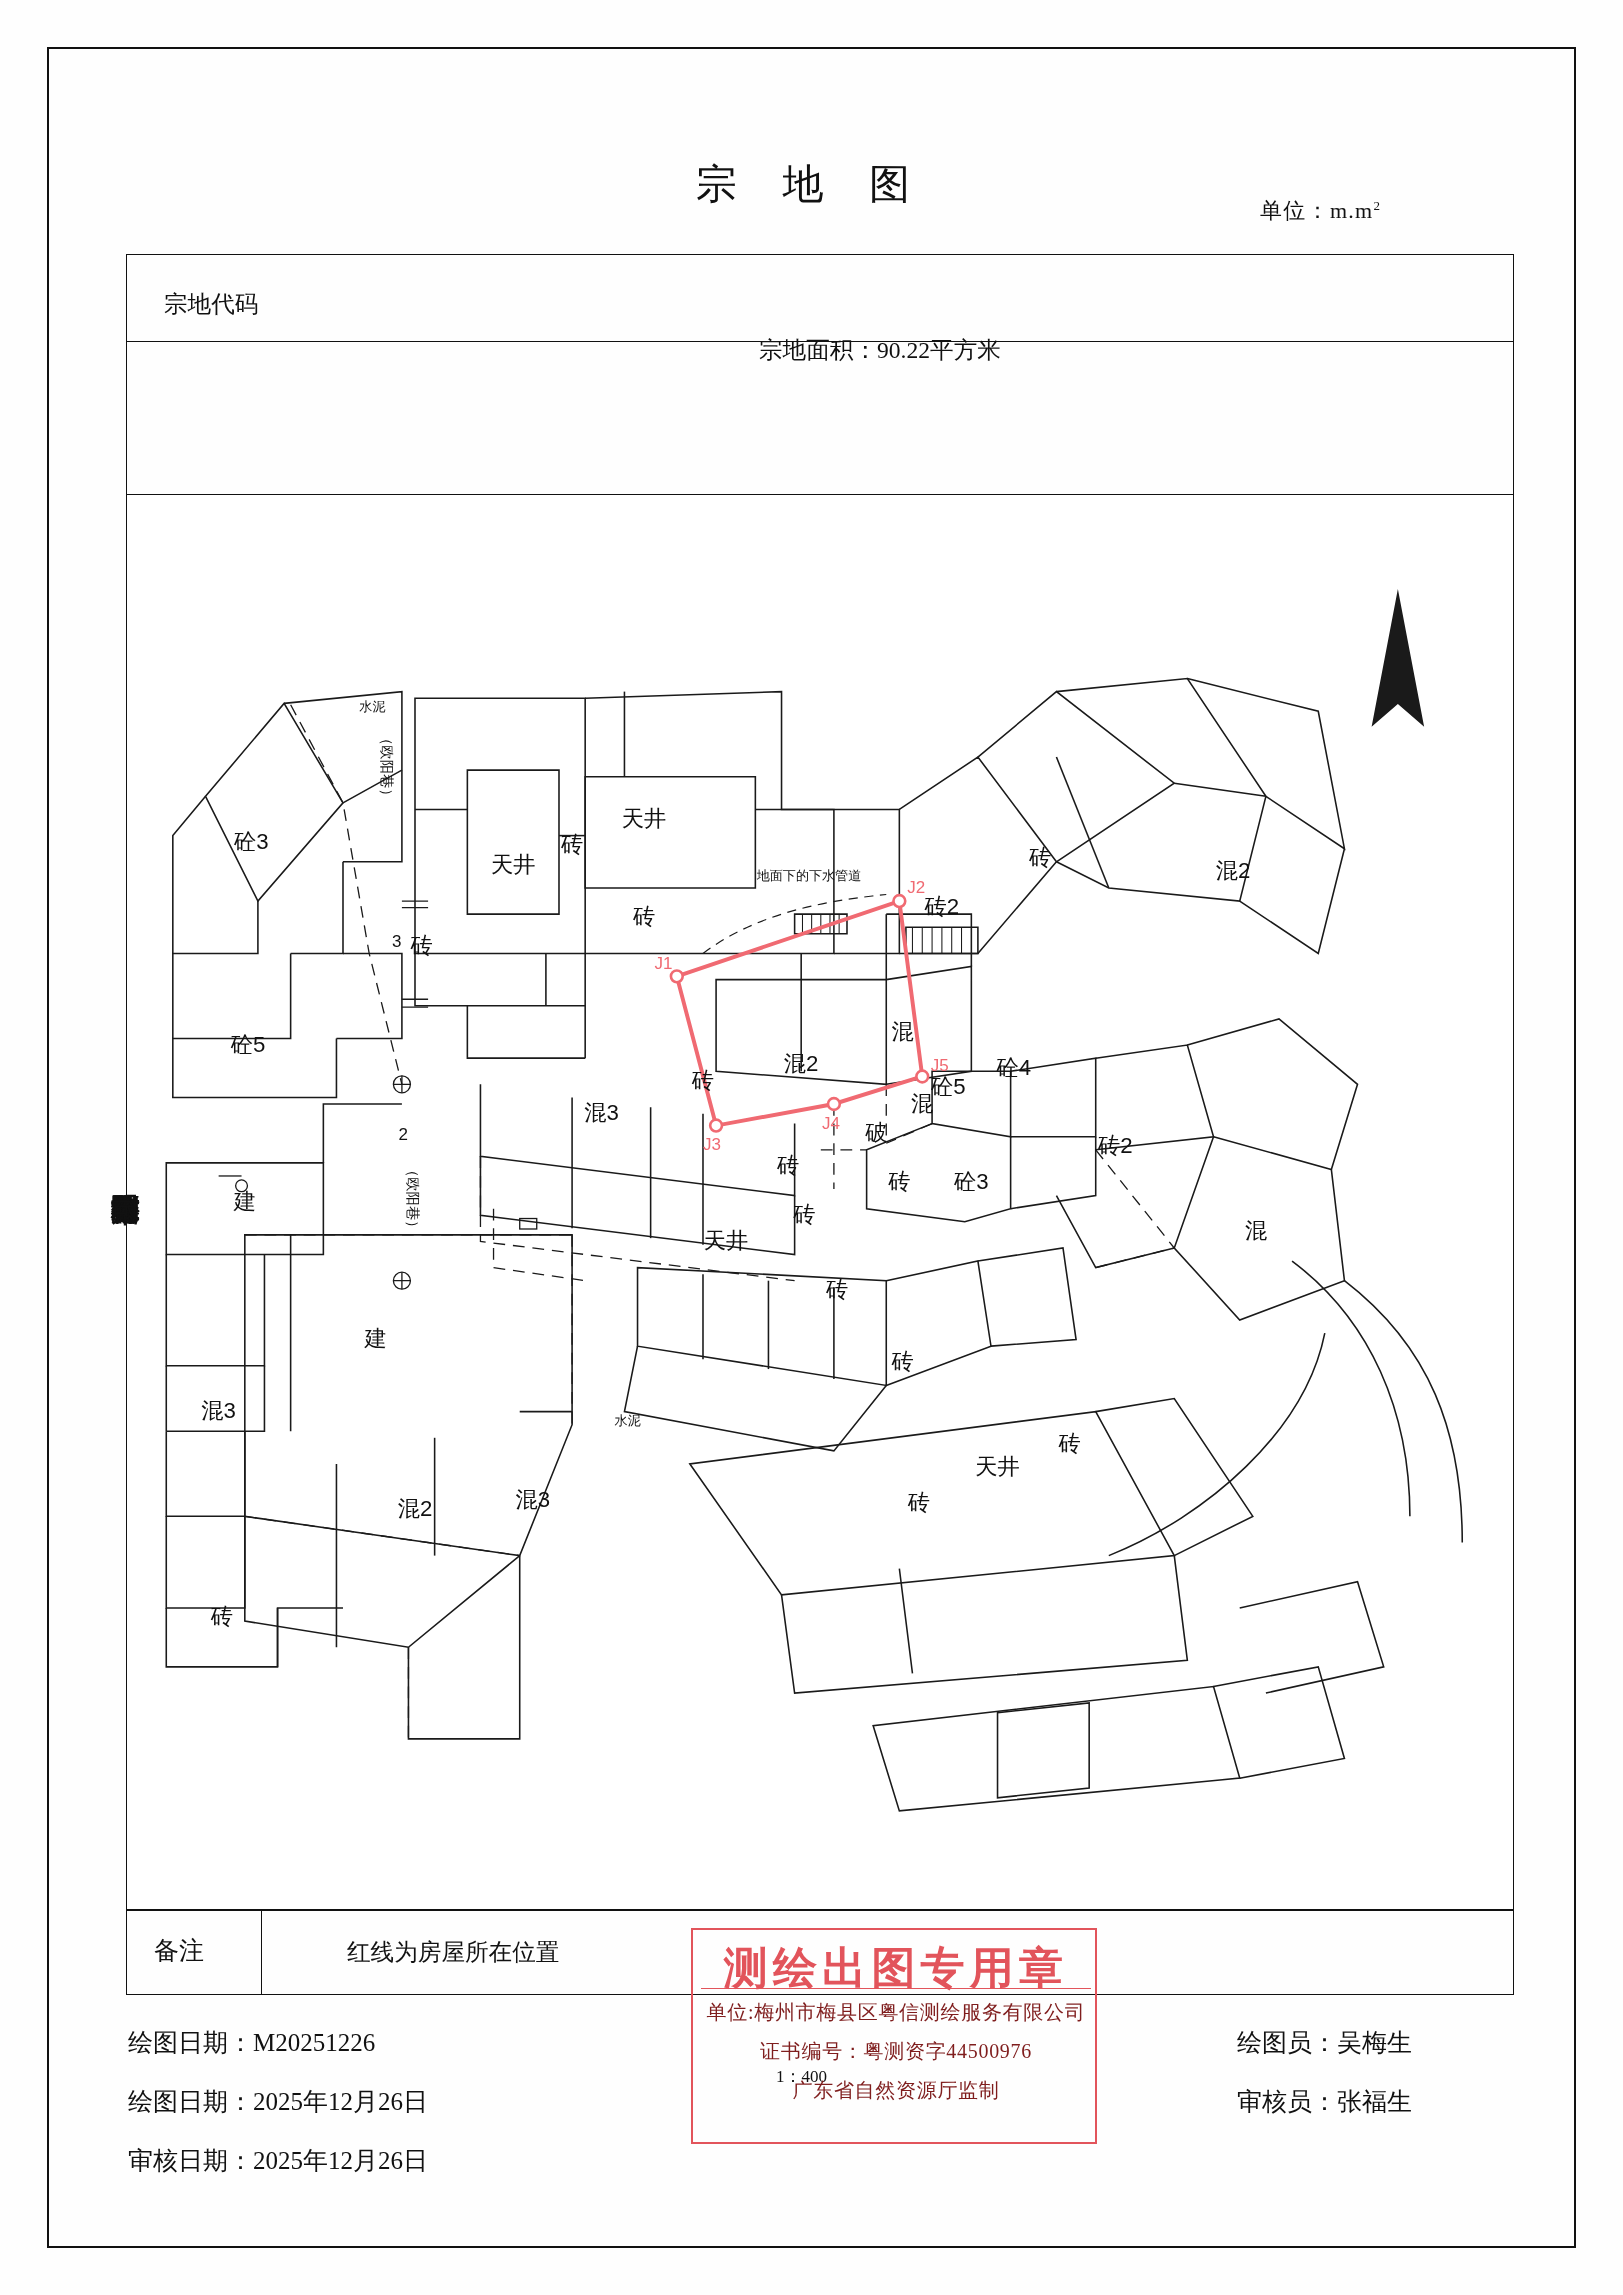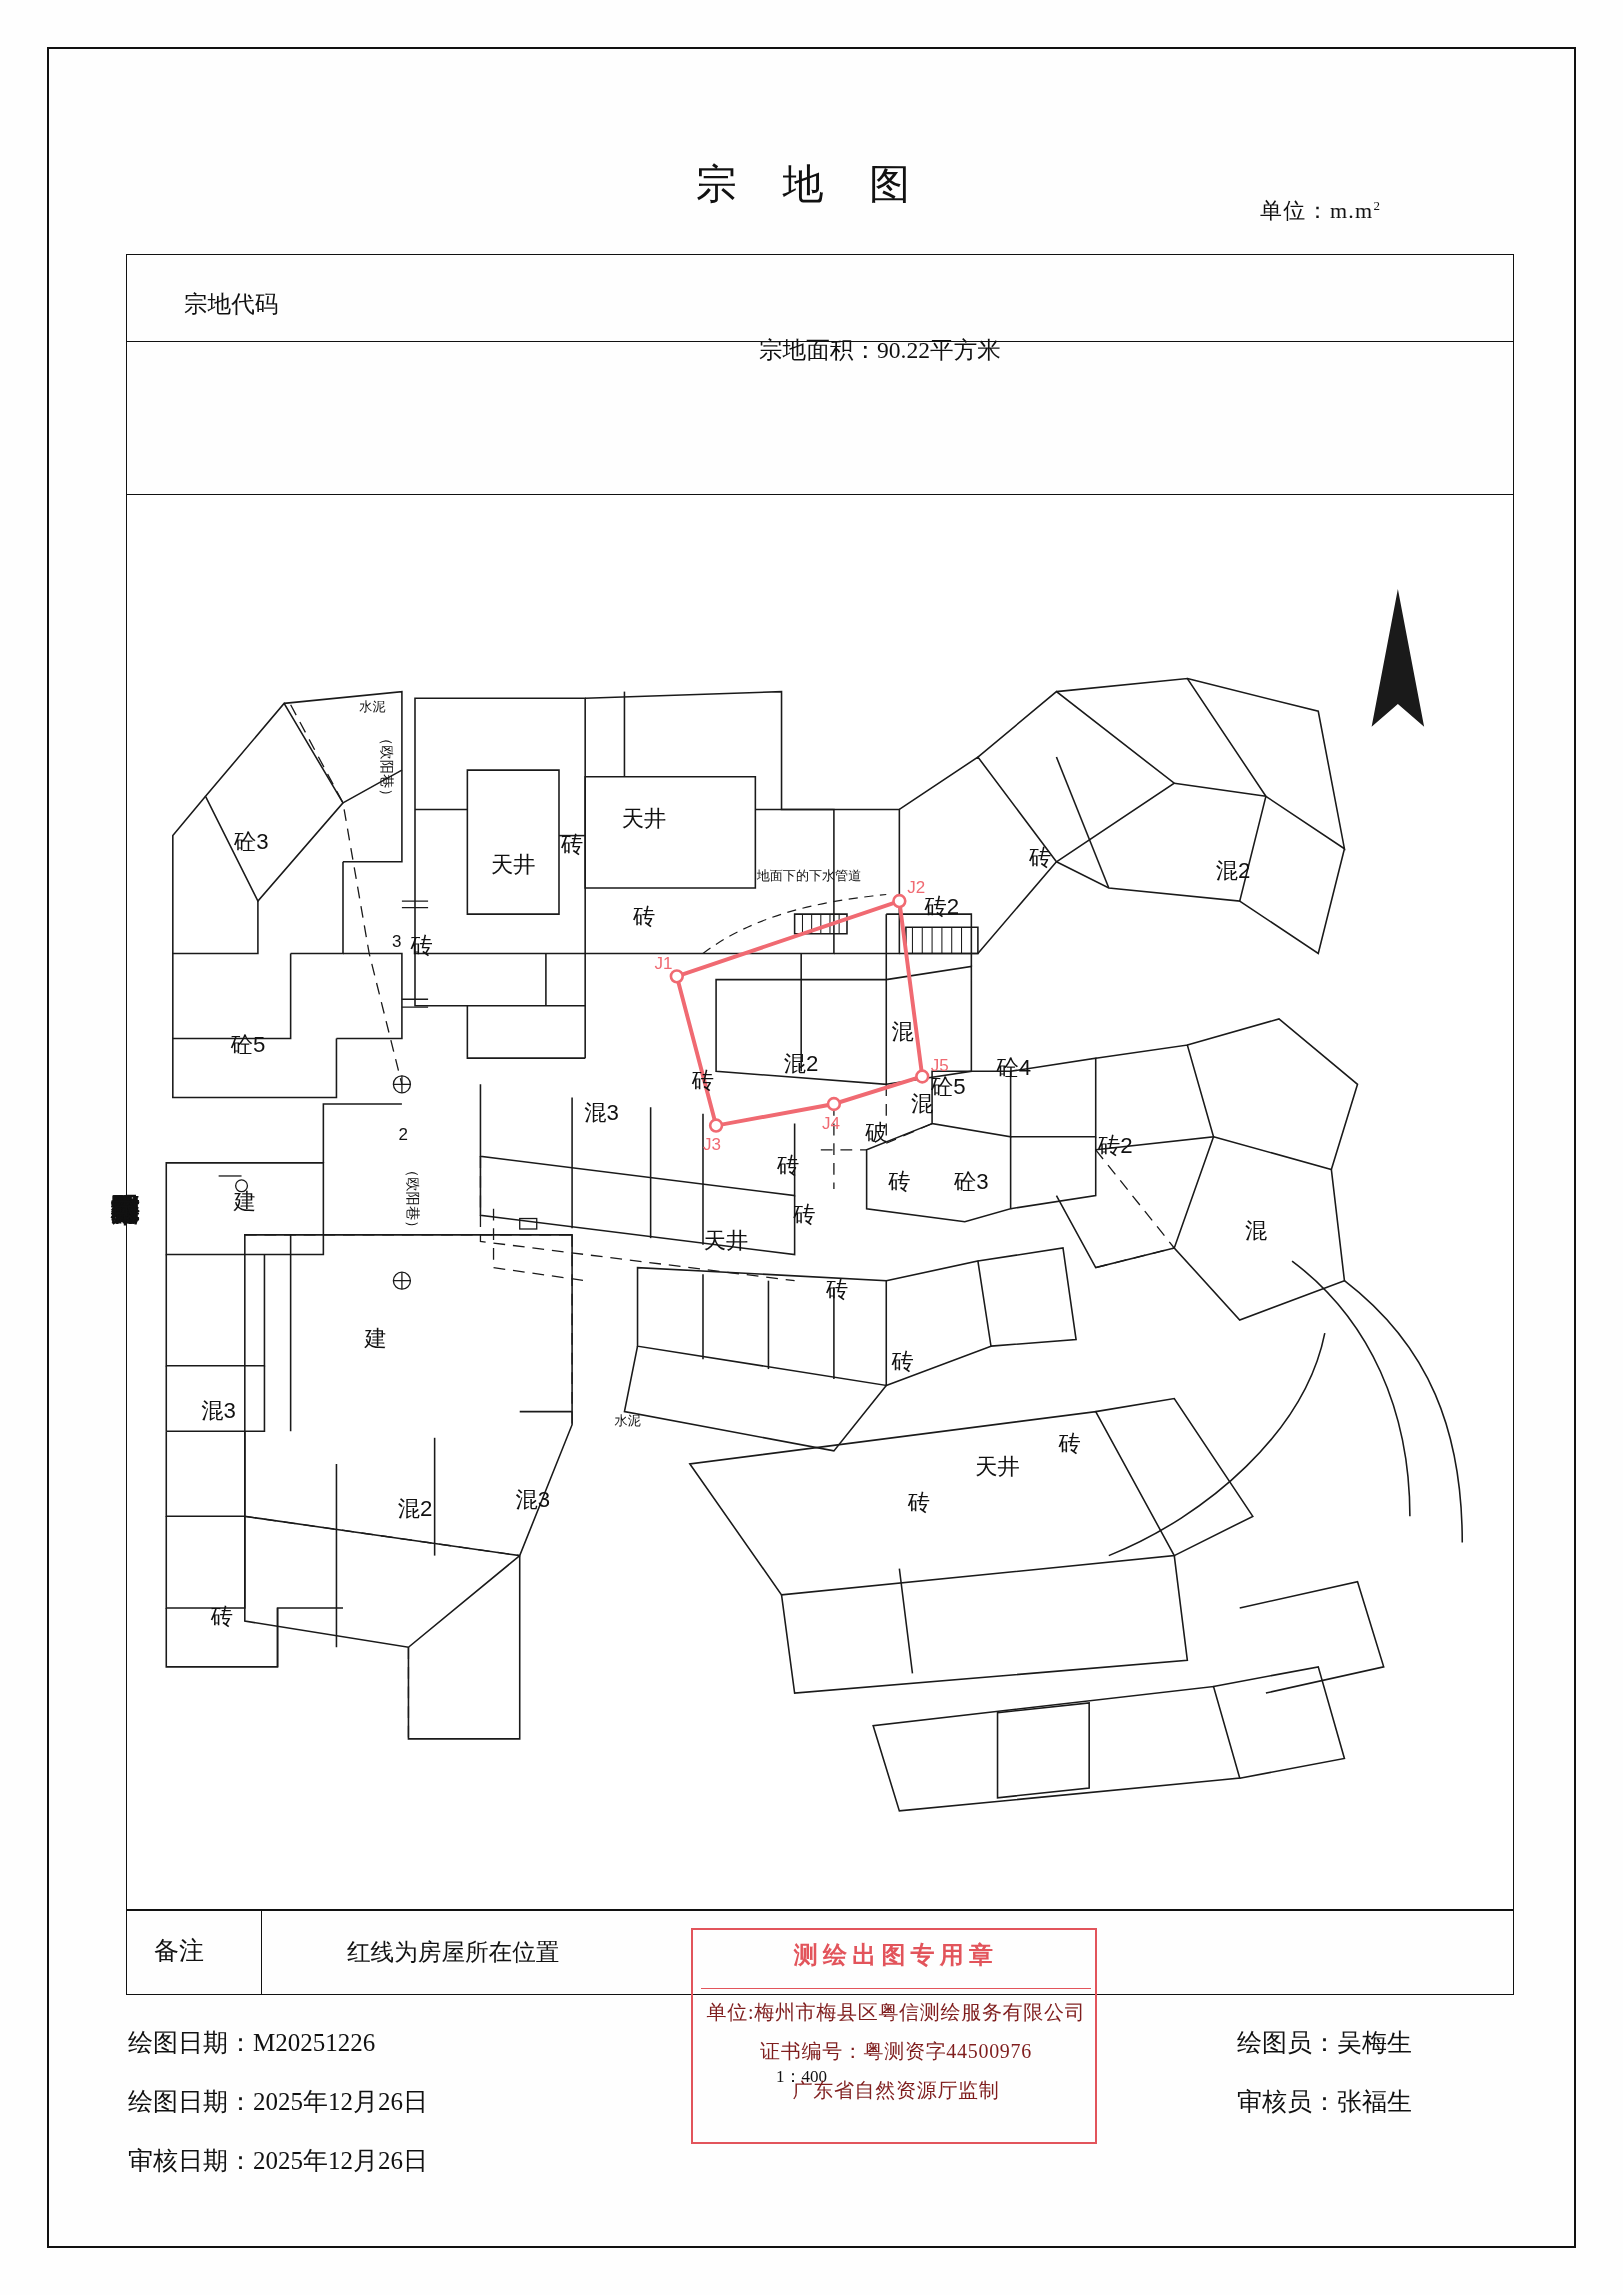--- a/index.html
+++ b/index.html
@@ -67,21 +67,20 @@
     width: 1388px;
     height: 88px;
     border-bottom: 1.3px solid #111;
     box-sizing: border-box;
   }
   #code-label {
     position: absolute;
     left: 164px;
     top: 288px;
     font-size: 23.6px;
-    margin-left: 20px;
   }
   #area-line {
     position: absolute;
     left: 759px;
     top: 334px;
     font-size: 23.6px;
   }
   #addr-line {
     position: absolute;
     left: 759px;
@@ -185,21 +184,21 @@
     color: #e2545b;
     text-align: center;
     background: transparent;
   }
   #stamp-title {
     position: absolute;
     left: 0;
     top: 9.2px;
     width: 406px;
     text-align: center;
-    font-size: 24px;
+    font-size: 44px;
     letter-spacing: 5.2px;
     font-weight: bold;
     color: #e2545b;
   }
   .stamp-line {
     position: absolute;
     left: 0;
     width: 406px;
     text-align: center;
     font-size: 20px;

